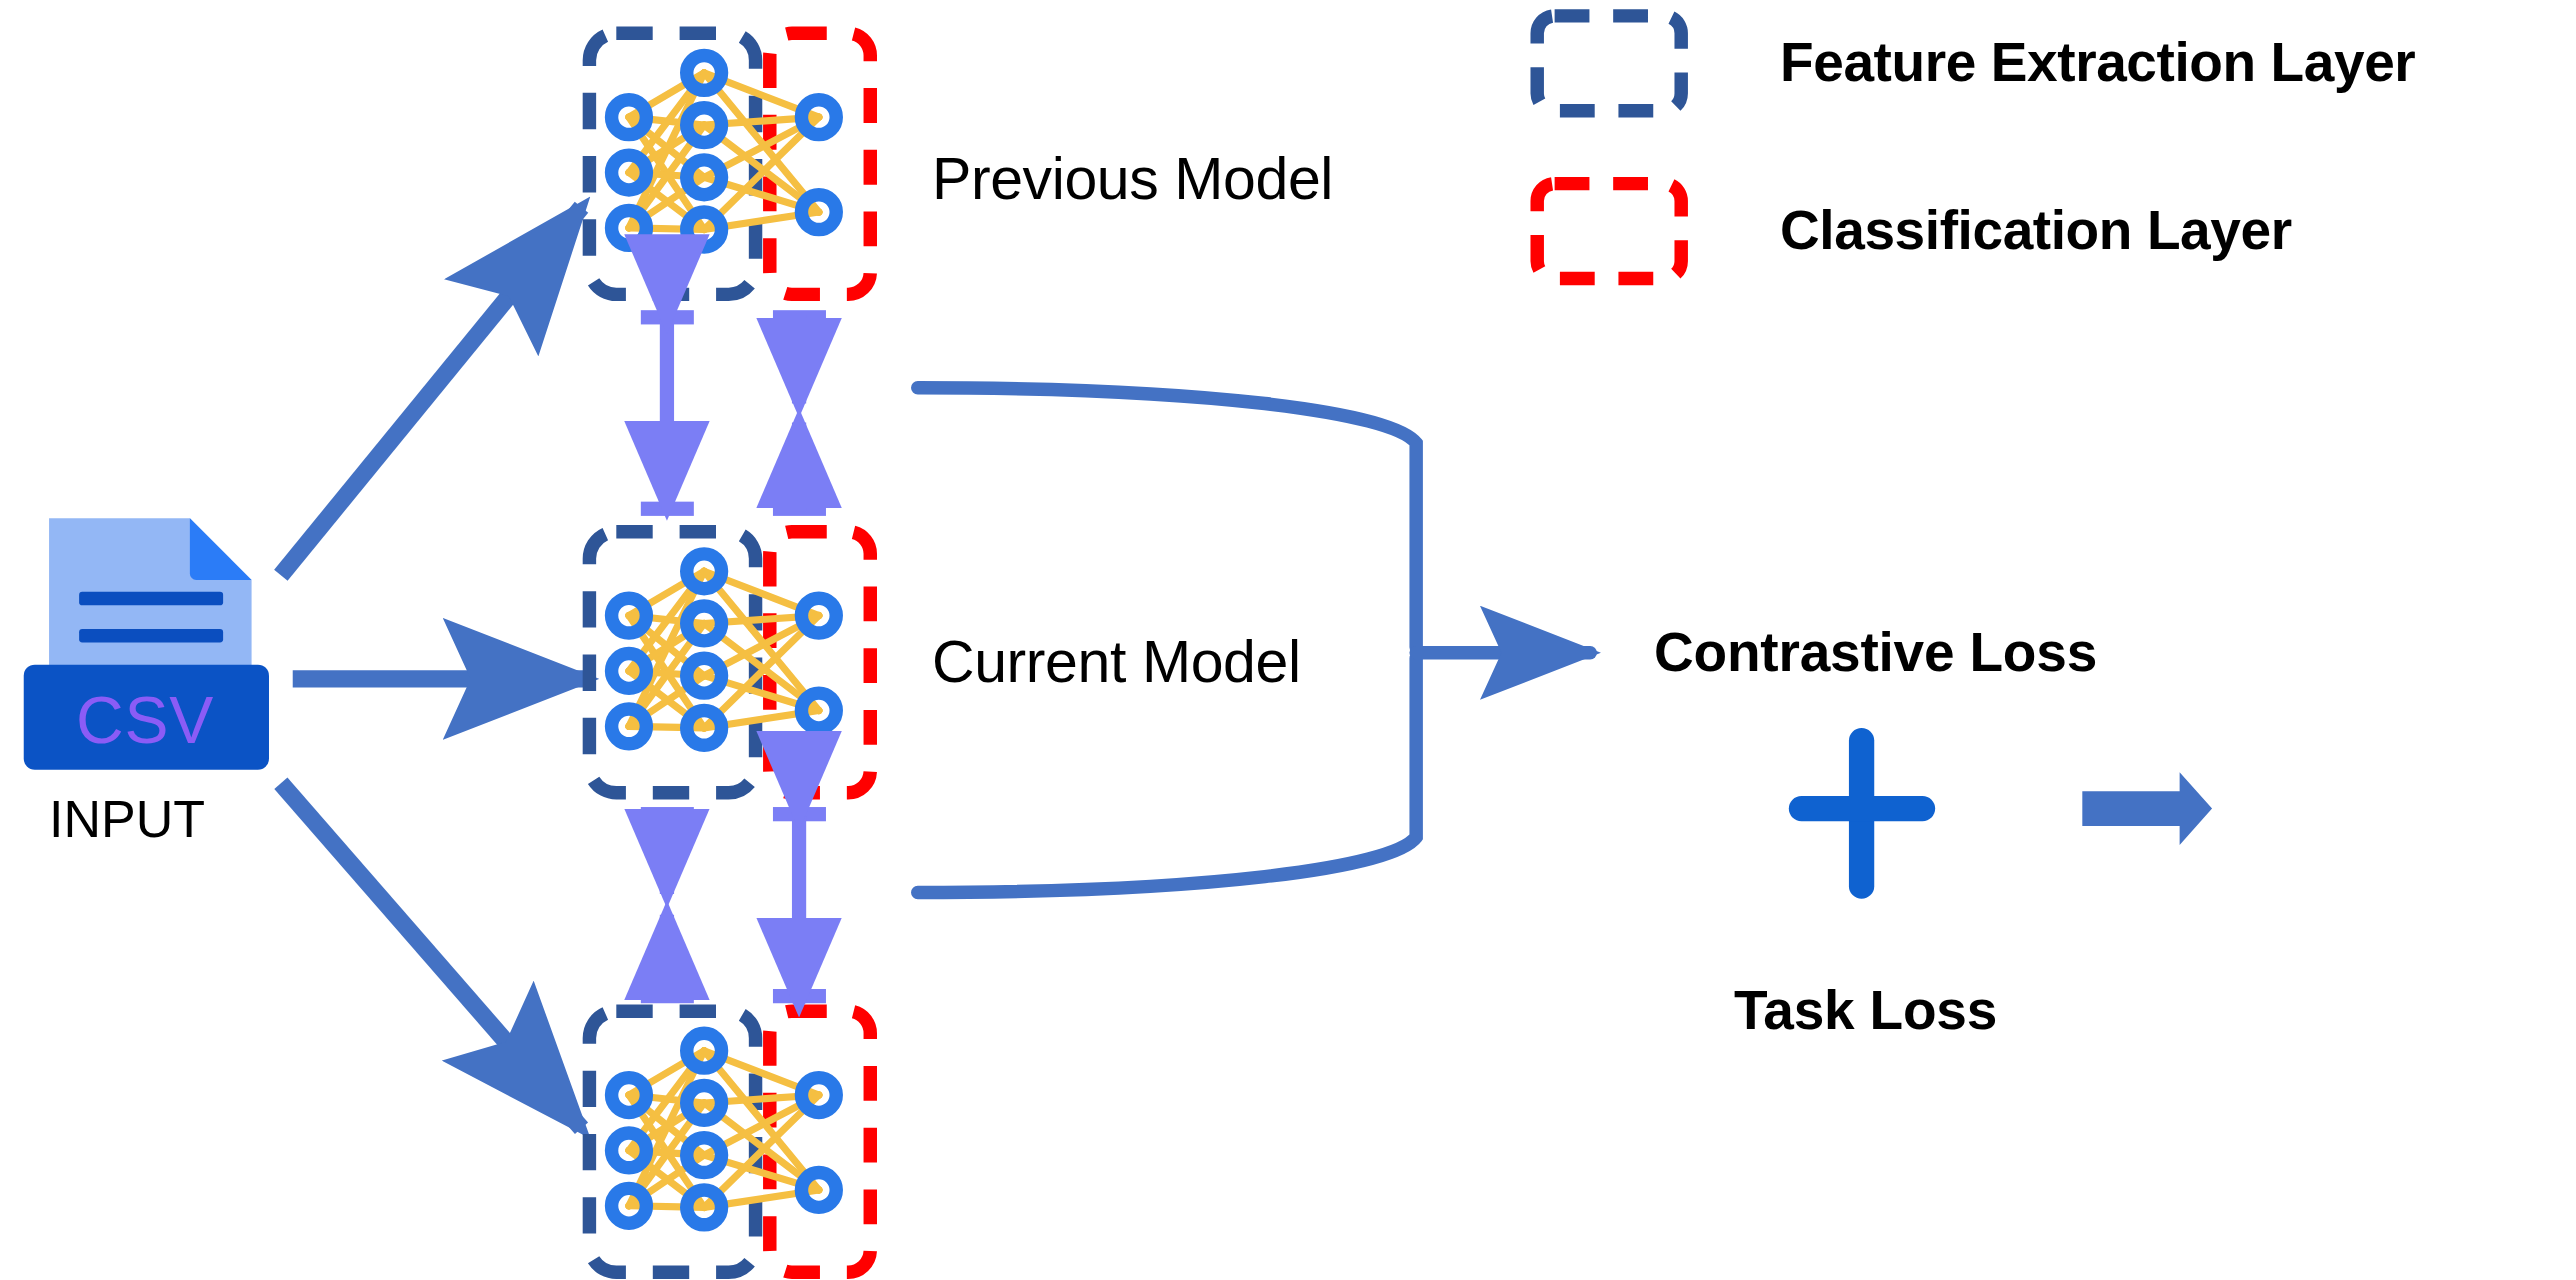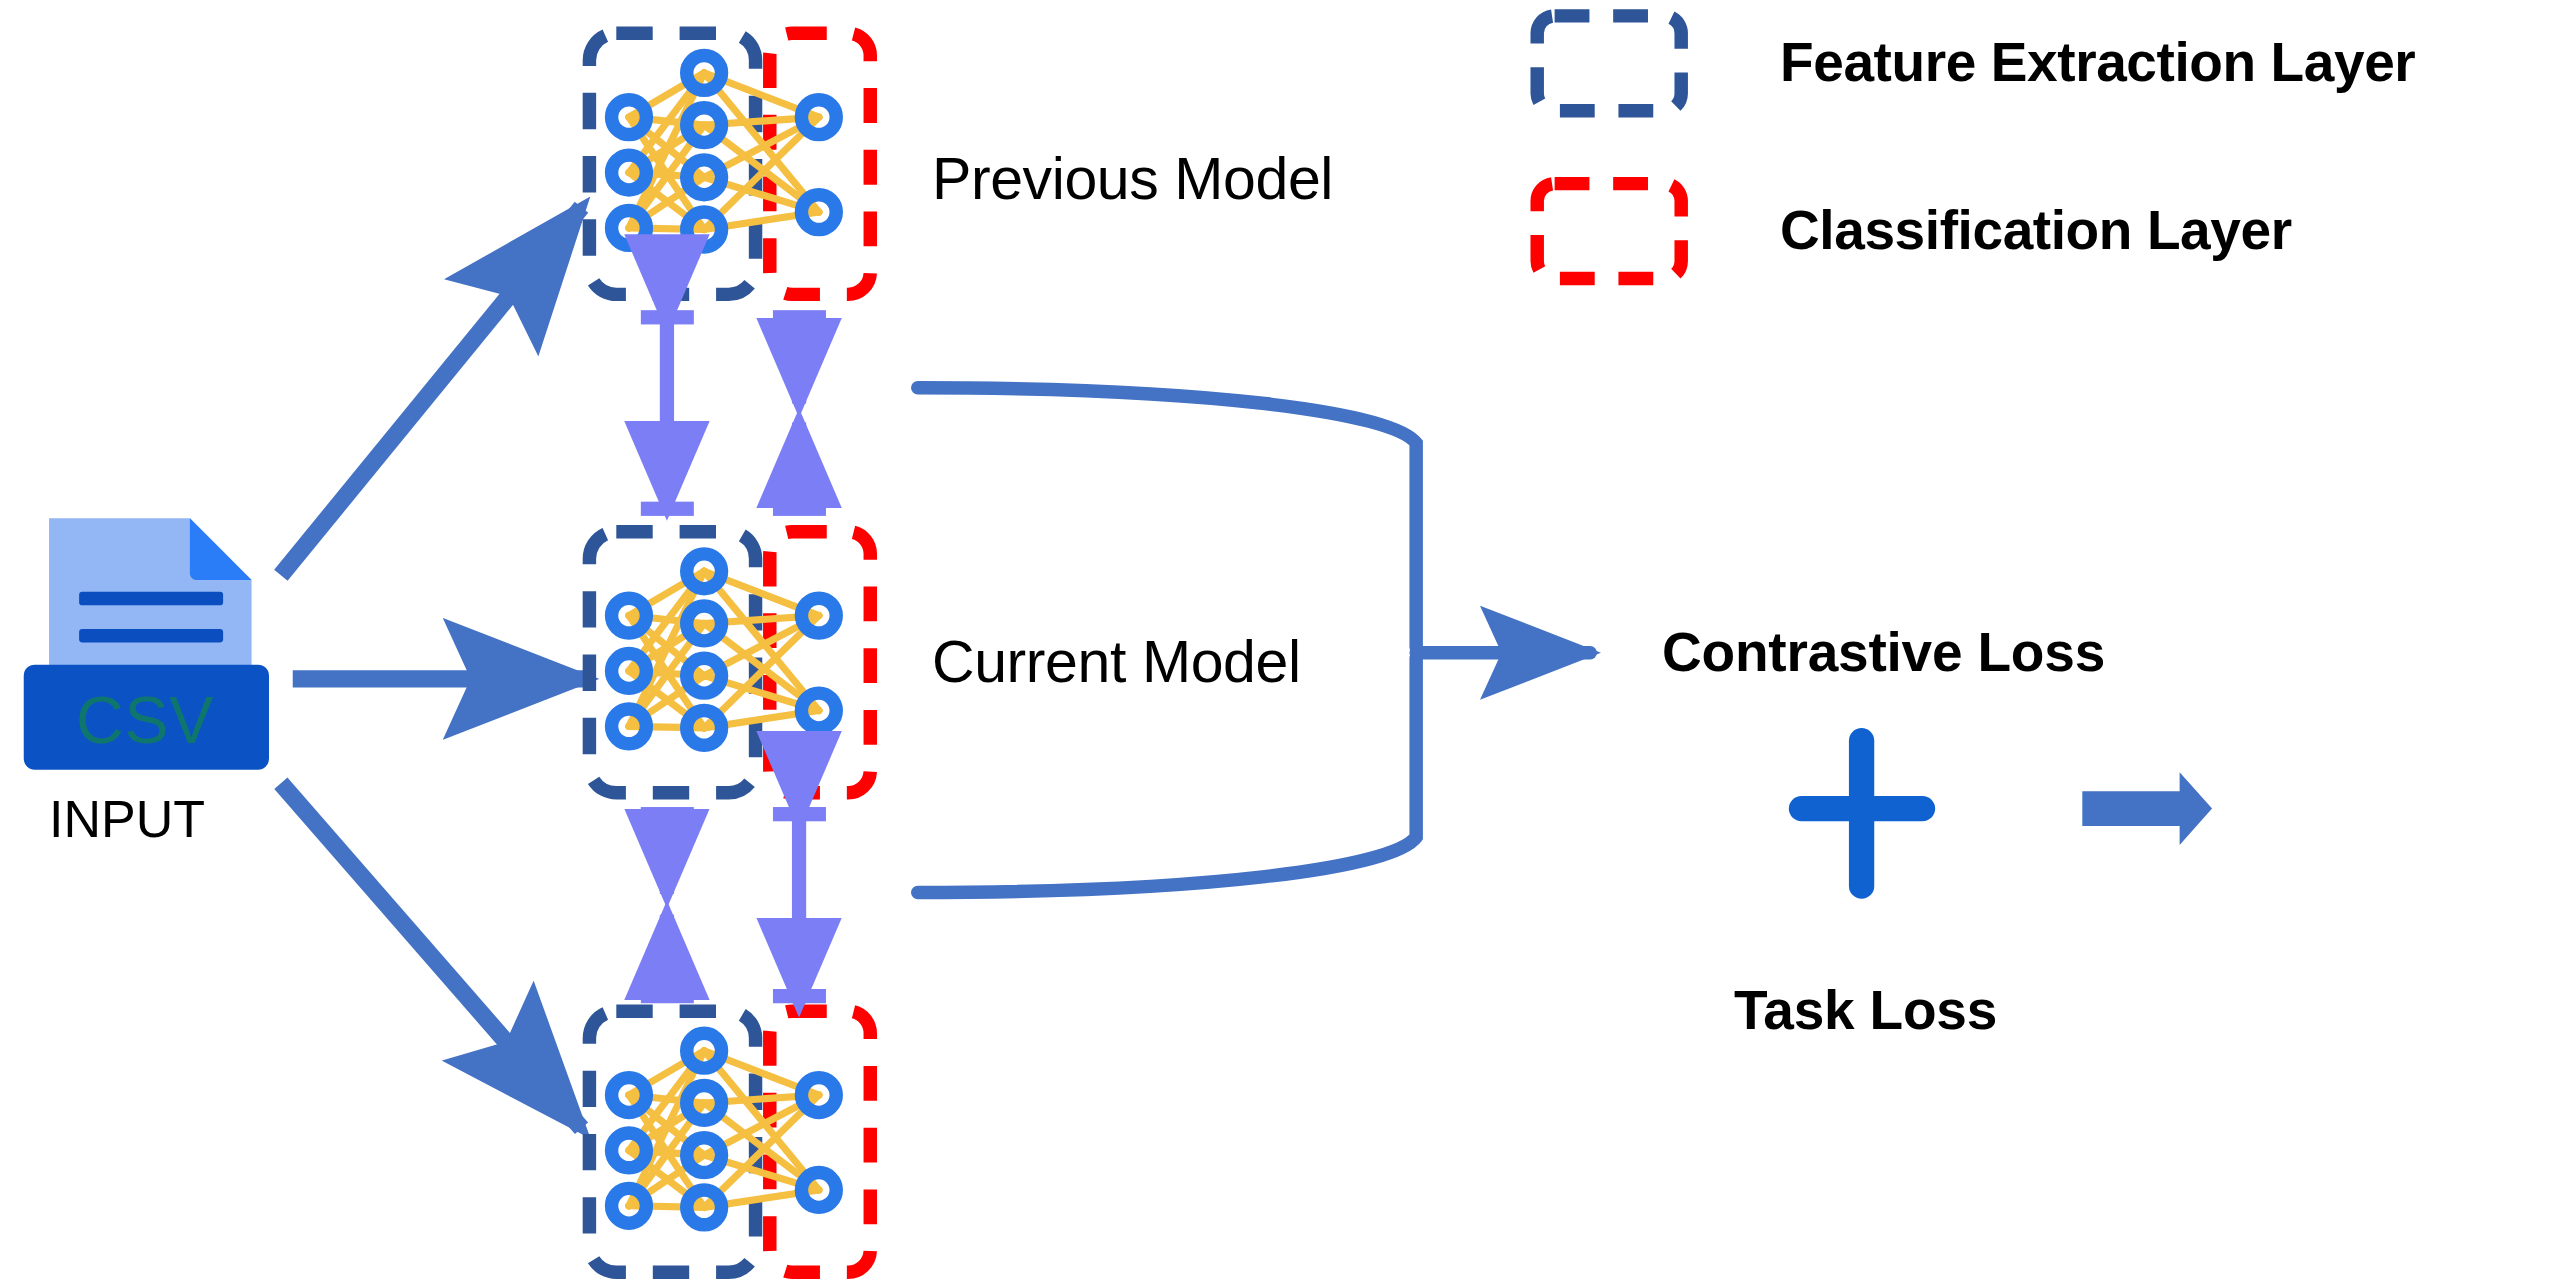--- a/index.html
+++ b/index.html
@@ -44,21 +44,21 @@
     font-size: 55px;
     font-weight: 700;
     letter-spacing: -0.2px;
   }
   .input-label {
     font-size: 52px;
     font-weight: 400;
   }
   .csv-text {
     position: absolute;
-    color: #0f766e;
+    color: #8b5cf6;
     font-size: 66px;
     font-weight: 400;
     letter-spacing: 0.8px;
     white-space: nowrap;
   }
 </style>
 </head>
 <body>
 
 <div id="stage">
@@ -269,19 +269,19 @@
 
   <div class="txt model-label" style="left:932px; top:150px;">Previous Model</div>
 
   <div class="txt model-label" style="left:932px; top:633px;">Current Model</div>
 
 
   <div class="txt legend-label" style="left:1780px; top:35px;">Feature Extraction Layer</div>
 
   <div class="txt legend-label" style="left:1780px; top:203px;">Classification Layer</div>
 
-  <div class="txt loss-label" style="left:1654px; top:625px;margin-left:8px;">Contrastive Loss</div>
+  <div class="txt loss-label" style="left:1654px; top:625px;">Contrastive Loss</div>
 
   <div class="txt loss-label" style="left:1734px; top:943px;margin-top:40px;">Task Loss</div>
 
 
 </div>
 
 
 </body></html>

